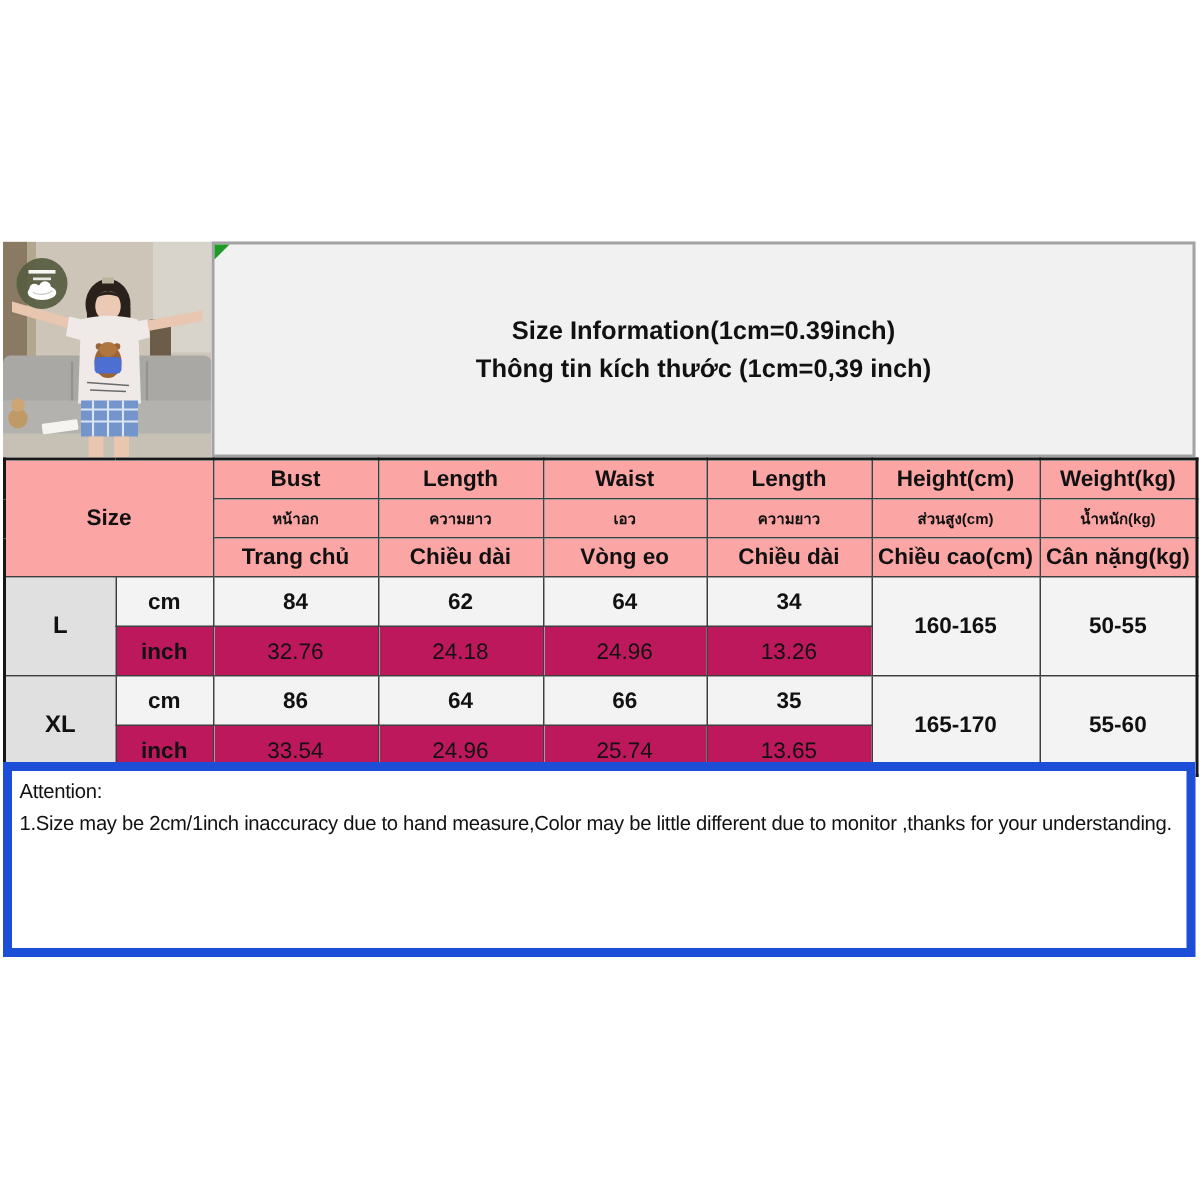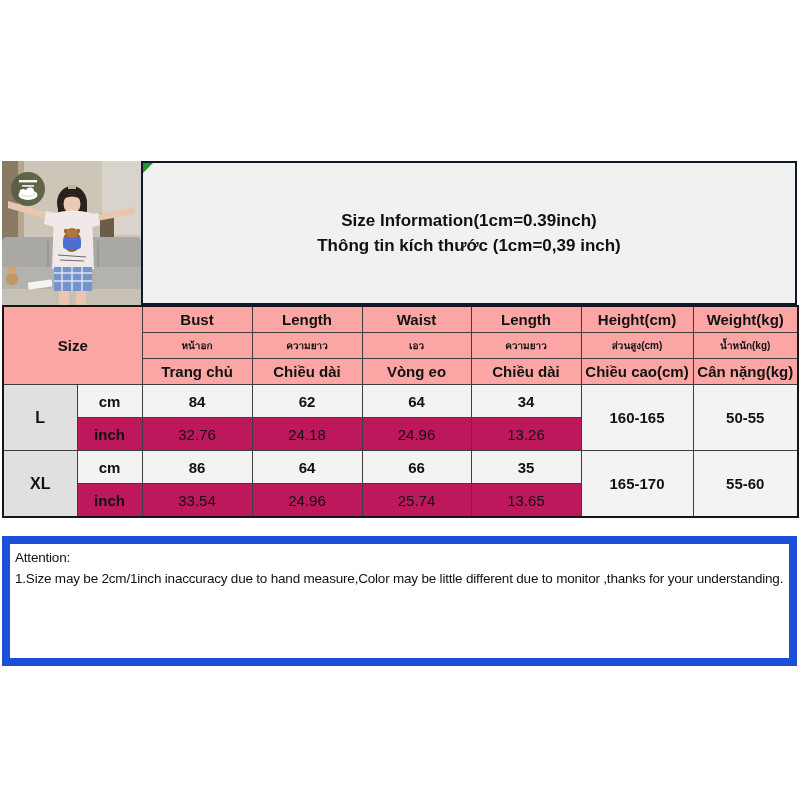--- a/index.html
+++ b/index.html
@@ -10,21 +10,21 @@
   }
   .sheet{position:absolute;left:0;top:0;width:800px;height:800px;}
 
   
   .photo{position:absolute;left:2px;top:161px;width:139px;height:144px;overflow:hidden;}
   .photo svg{display:block;}
 
   
   .title-box{
     position:absolute;left:141px;top:161px;width:656px;height:144px;
-    box-sizing:border-box;border:2px solid #0f172a;background:#f1f1f1;
+    box-sizing:border-box;border:2px solid #a3a3a3;background:#f1f1f1;
     display:flex;flex-direction:column;align-items:center;justify-content:center;
   }
   .corner-flag{
     position:absolute;left:0;top:0;width:0;height:0;
     border-top:10px solid #1f9927;border-right:10px solid transparent;
   }
   .title-line{font-weight:bold;font-size:17px;line-height:25px;text-align:center;}
   .title-line.th{font-size:16px;}
 
   
@@ -42,22 +42,22 @@
   tr.body-row td{height:32px;background:#be185d;}
   tr.body-row.shade td{background:#f3f3f3;}
   tr.body-row td.size-label{background:#e0e0e0;font-weight:bold;font-size:16px;}
   tr.body-row td.unit{font-weight:bold;margin-top:16px;}
   tr.body-row.shade td.val{font-weight:bold;}
   tr.body-row td.range{background:#f3f3f3;font-weight:bold;}
 
   
   .attention{
     position:absolute;left:2px;top:508px;width:795px;height:130px;
-    box-sizing:border-box;border:8px solid #1d4ed8;background:#ffffff;
-    padding:3px 5px;font-size:13.5px;line-height:21px;letter-spacing:-0.2px;margin-top:28px;
+    box-sizing:border-box;border:6px solid #1d4ed8;background:#ffffff;
+    padding:3px 5px;font-size:13.5px;line-height:21px;letter-spacing:-0.2px;
   }
   .attention p{margin:0;}
 </style>
 </head>
 <body>
 
 <div class="sheet">
 
   <div class="photo">
     <svg width="139" height="144" viewBox="0 0 139 144" xmlns="http://www.w3.org/2000/svg">

